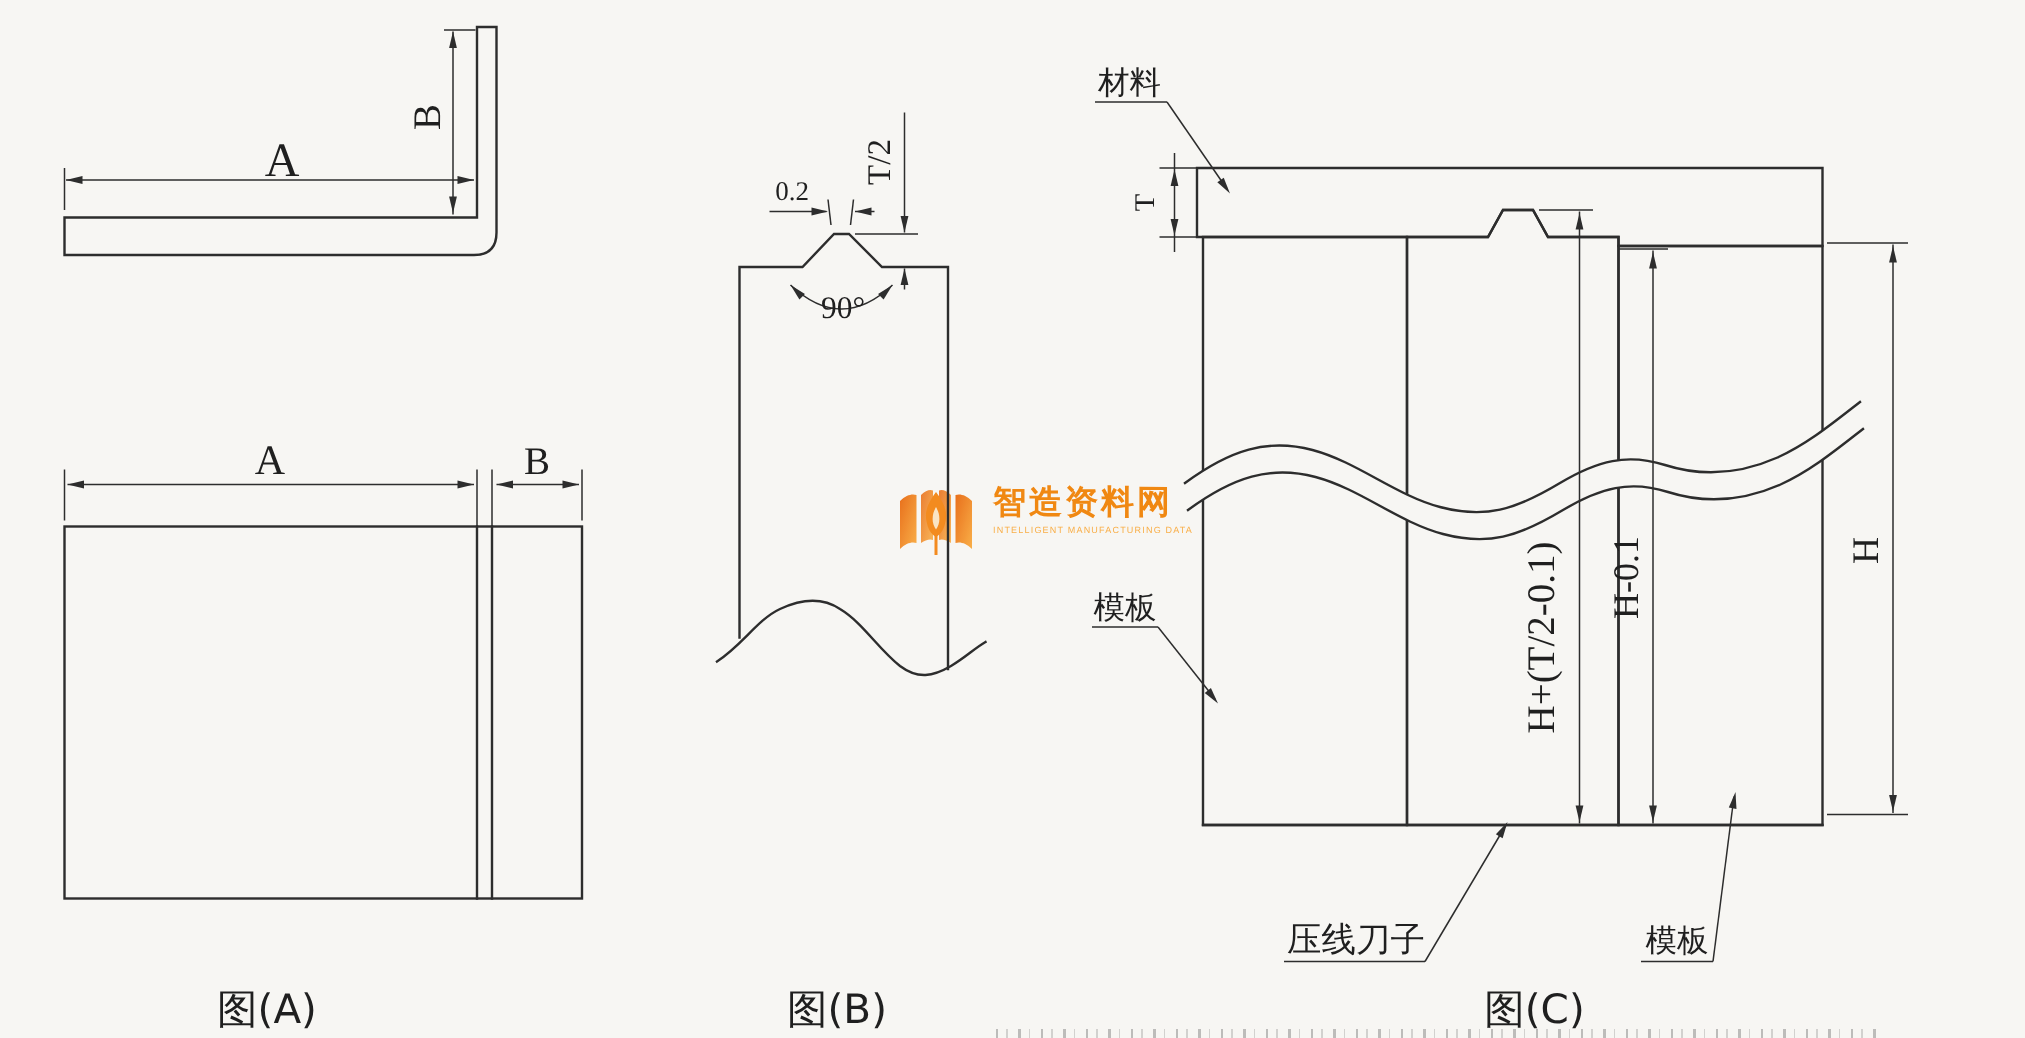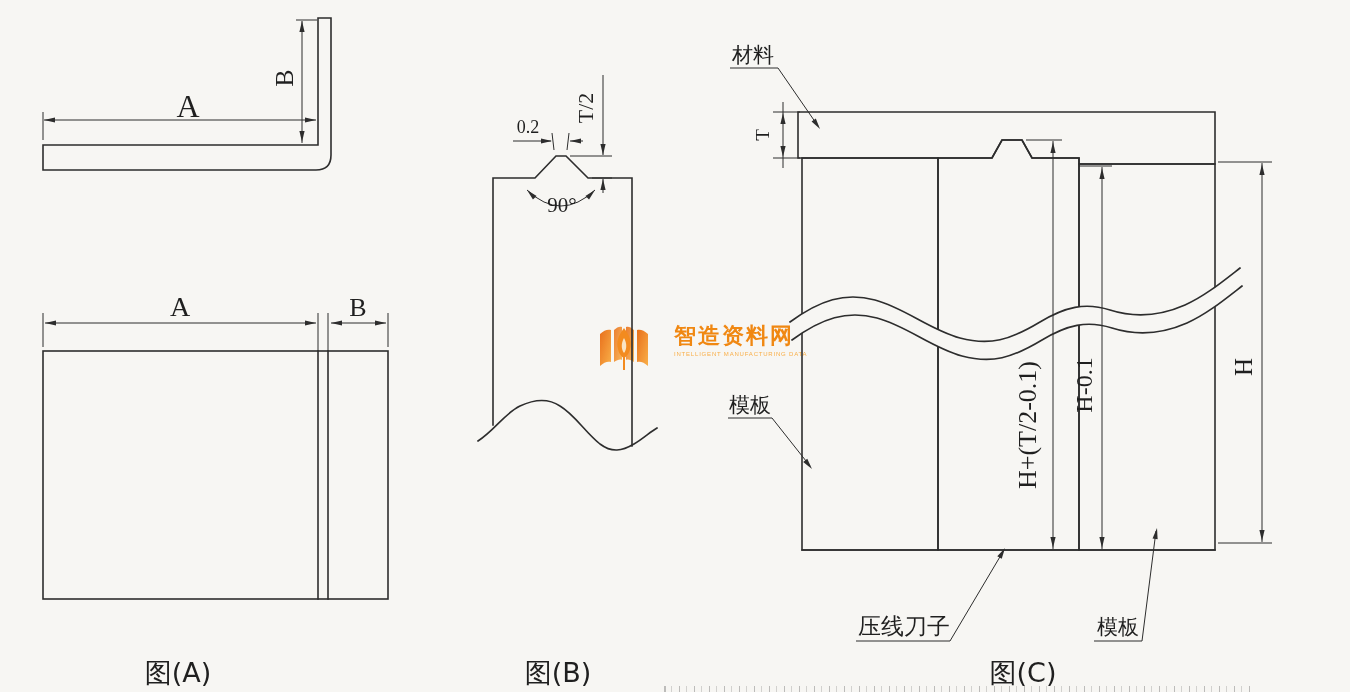--- a/index.html
+++ b/index.html
@@ -19,21 +19,21 @@
   .hln{stroke:var(--ink);stroke-width:0.9;opacity:.85;}
   .arr{fill:var(--ink);stroke:none;}
   .mask{fill:var(--bg);stroke:none;}
   text.dim{font-family:"Liberation Serif","DejaVu Serif",serif;fill:#1f1f1f;}
   text.cjk{font-family:"DejaVu Sans","Liberation Sans",sans-serif;fill:#1f1f1f;}
   
   .watermark{
     position:absolute;left:594px;top:316px;z-index:1;display:flex;align-items:flex-start;
     opacity:.92;pointer-events:none;
   }
-  .wm-text{margin-left:20px;margin-top:8px;}
+  .wm-text{margin-left:8px;margin-top:8px;}
   .wm-title{
     font-size:22px;font-weight:bold;color:var(--accent);letter-spacing:2px;
     font-family:"DejaVu Sans","Liberation Sans",sans-serif;line-height:1.1;
   }
   .wm-sub{
     font-size:6px;color:var(--accent-light);letter-spacing:.8px;margin-top:3px;
     font-family:"Liberation Sans",sans-serif;
   }
   
   .cropped-line{

